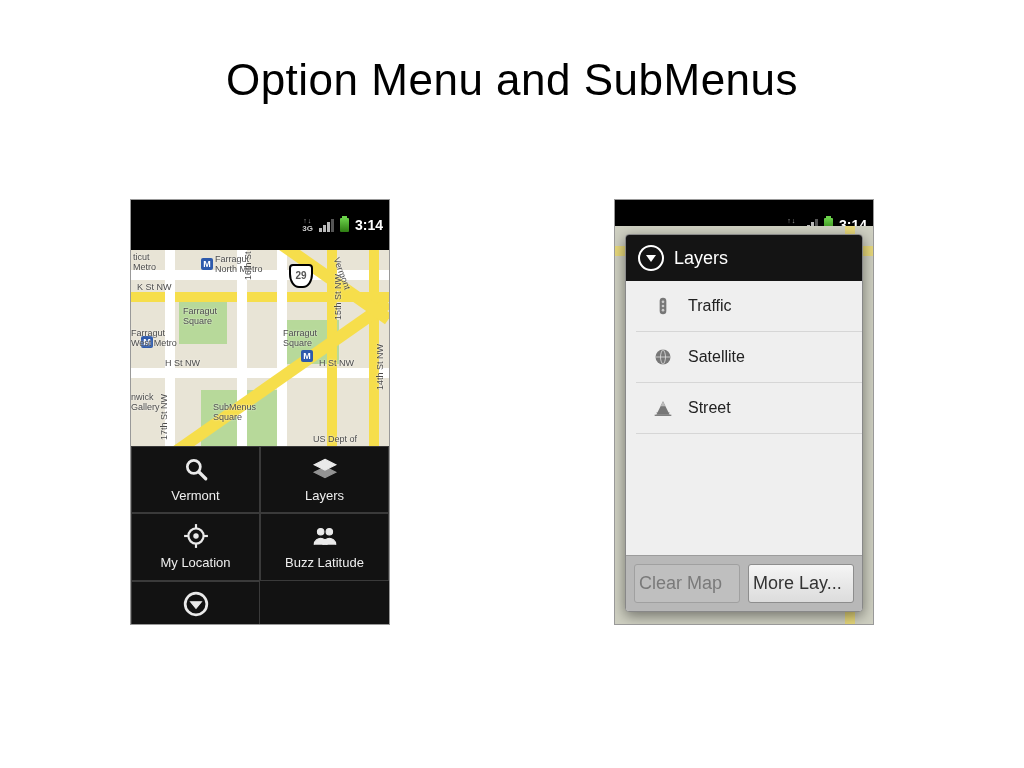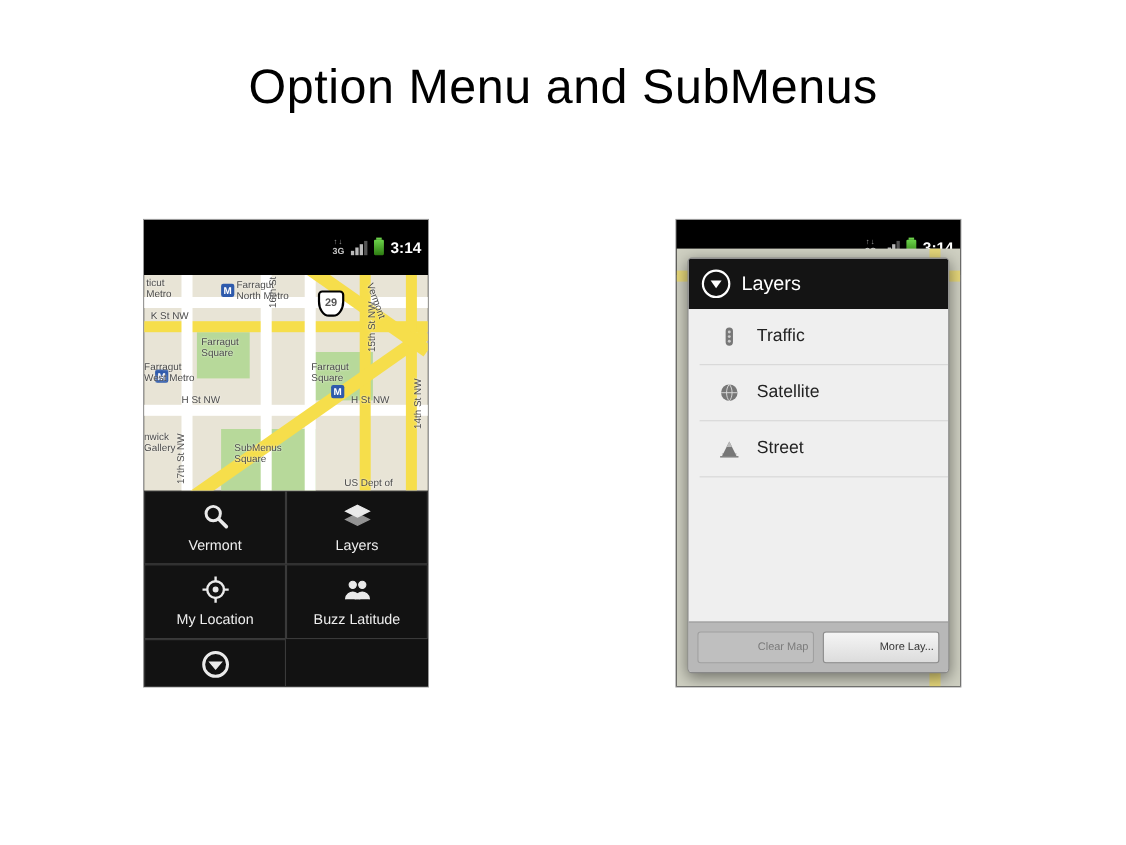--- a/index.html
+++ b/index.html
@@ -220,22 +220,22 @@
   }
   .submenu-footer{
     display:flex; gap:8px;
     padding:8px;
     background:#b8b8b8;
     border-top:1px solid #9c9c9c;
   }
   .sm-btn{
     flex:1;
     padding:8px 4px;
-    font-size:10px;
-    text-align:right;
+    font-size:18px;
+    text-align:left;
     border:1px solid #8d8d8d;
     background:linear-gradient(#f5f5f5,#dcdcdc);
     border-radius:3px;
     color:#333;
   }
   .sm-btn.disabled{
     background:#bfbfbf;
     color:#7a7a7a;
     border-color:#a0a0a0;
   }

